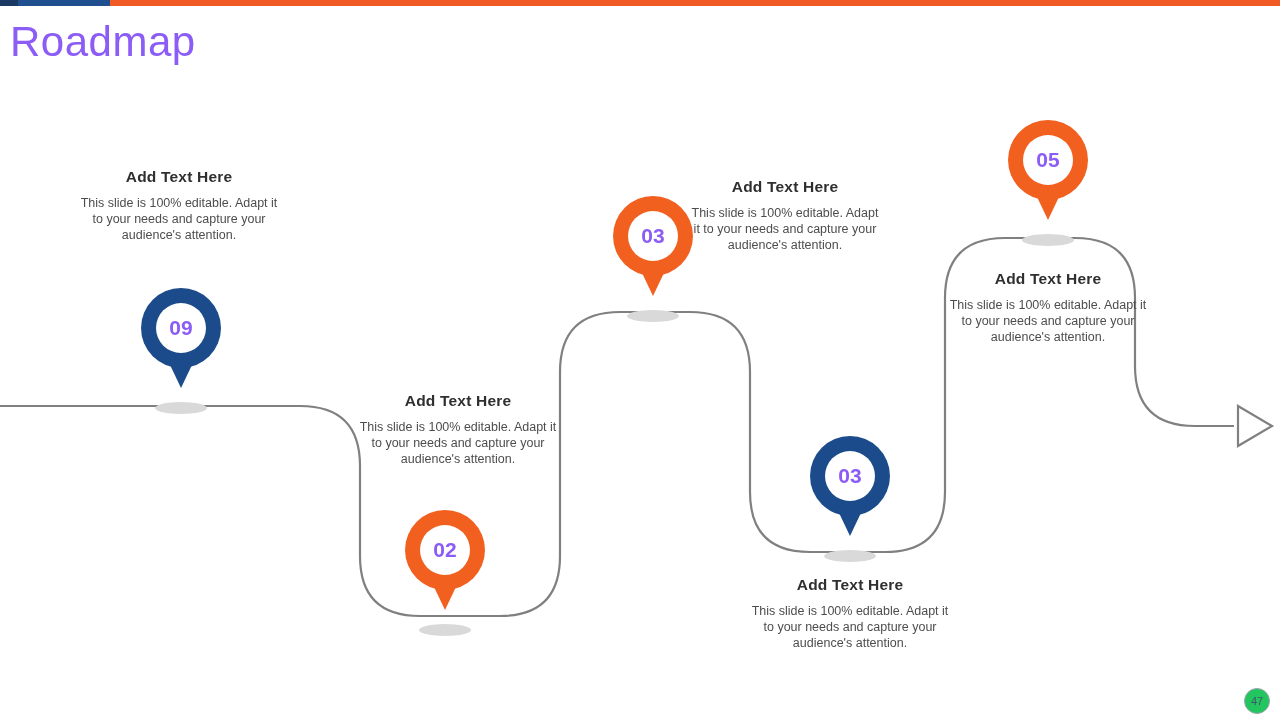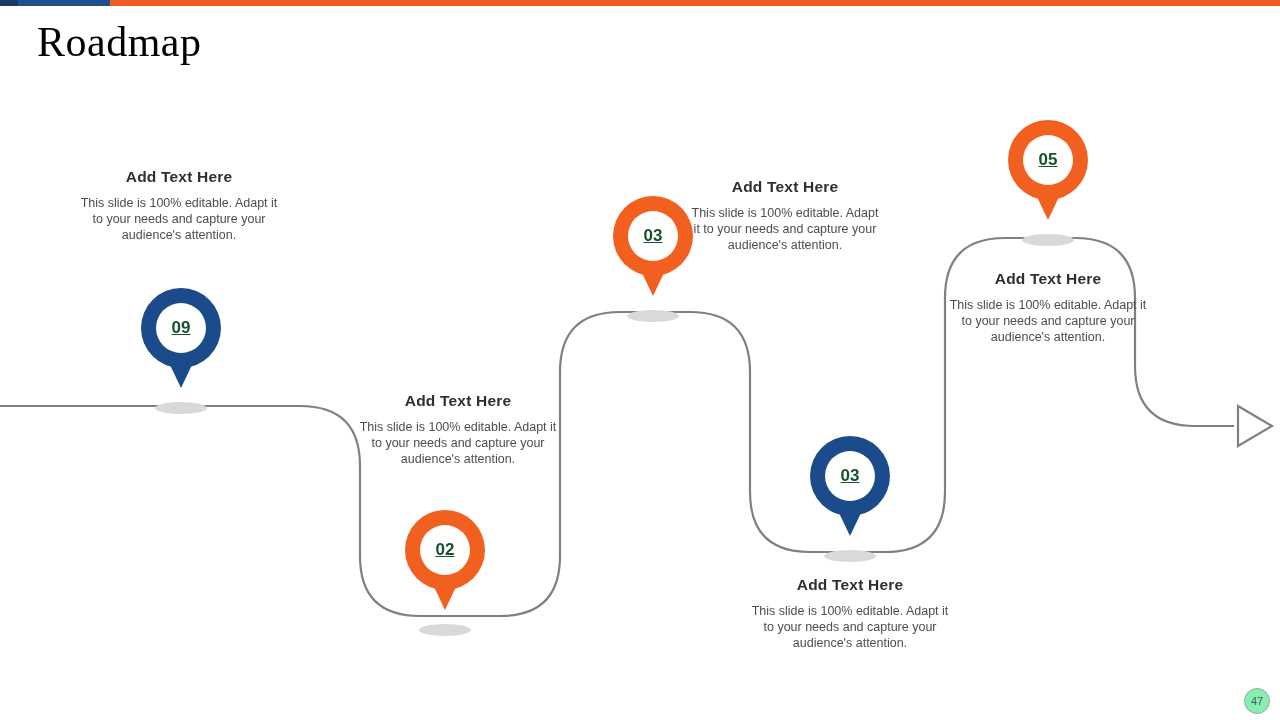--- a/index.html
+++ b/index.html
@@ -11,24 +11,24 @@
     overflow:hidden;
   }
   
   #top-bar{position:absolute;top:0;left:0;width:1280px;height:6px;}
   #top-bar .seg{position:absolute;top:0;height:6px;}
   #bar-dark{left:0;width:18px;background:#1b3a63;}
   #bar-blue{left:18px;width:92px;background:#1f4f8f;}
   #bar-orange{left:110px;width:1170px;background:#f15a24;}
 
   #slide-title{
-    position:absolute;left:37px;top:18px;
-    font-size:42px;font-weight:400;color:#000000;
+    position:absolute;left:10px;top:18px;
+    font-size:42px;font-weight:400;color:#8b5cf6;
     letter-spacing:0.5px;
-    font-family:Liberation Serif, serif;
+    font-family:Liberation Sans, sans-serif;
   }
 
   #road-svg{position:absolute;left:0;top:0;width:1280px;height:720px;}
 
   .pin{position:absolute;width:96px;height:130px;}
   .pin .shadow{
     position:absolute;left:22px;bottom:4px;width:52px;height:12px;
     background:#d9d9d9;border-radius:50%;
   }
   .pin .body{
@@ -39,42 +39,42 @@
     content:"";position:absolute;left:50%;top:58px;
     transform:translateX(-50%);
     width:0;height:0;
     border-left:20px solid transparent;
     border-right:20px solid transparent;
   }
   .pin .hole{
     position:absolute;left:23px;top:15px;width:50px;height:50px;
     background:#ffffff;border-radius:50%;
     display:flex;align-items:center;justify-content:center;
-    font-size:17px;font-weight:bold;color:#14532d;text-decoration:underline;
+    font-size:21px;font-weight:bold;color:#8b5cf6;
   }
   .pin.blue .body{background:#1b4b8a;}
   .pin.blue .body:after{border-top:42px solid #1b4b8a;}
   .pin.orange .body{background:#f1601f;}
   .pin.orange .body:after{border-top:42px solid #f1601f;}
 
   .block{position:absolute;text-align:center;}
   .block .head{
     font-size:15.5px;font-weight:bold;color:#2f2f2f;
     margin-bottom:9px;letter-spacing:0.2px;
   }
   .block .desc{
     font-size:12.5px;color:#4d4d4d;line-height:1.28;
   }
 
   #page-number{
     position:absolute;right:10px;bottom:6px;
     width:24px;height:24px;border-radius:50%;
     border:1px solid #9aa4b0;color:#41566e;
     font-size:11px;display:flex;align-items:center;justify-content:center;
-    background:#86efac;
+    background:#22c55e;
   }
 </style>
 </head>
 <body>
 
 <div id="top-bar">
   <div class="seg" id="bar-dark"></div>
   <div class="seg" id="bar-blue"></div>
   <div class="seg" id="bar-orange"></div>
 </div>

